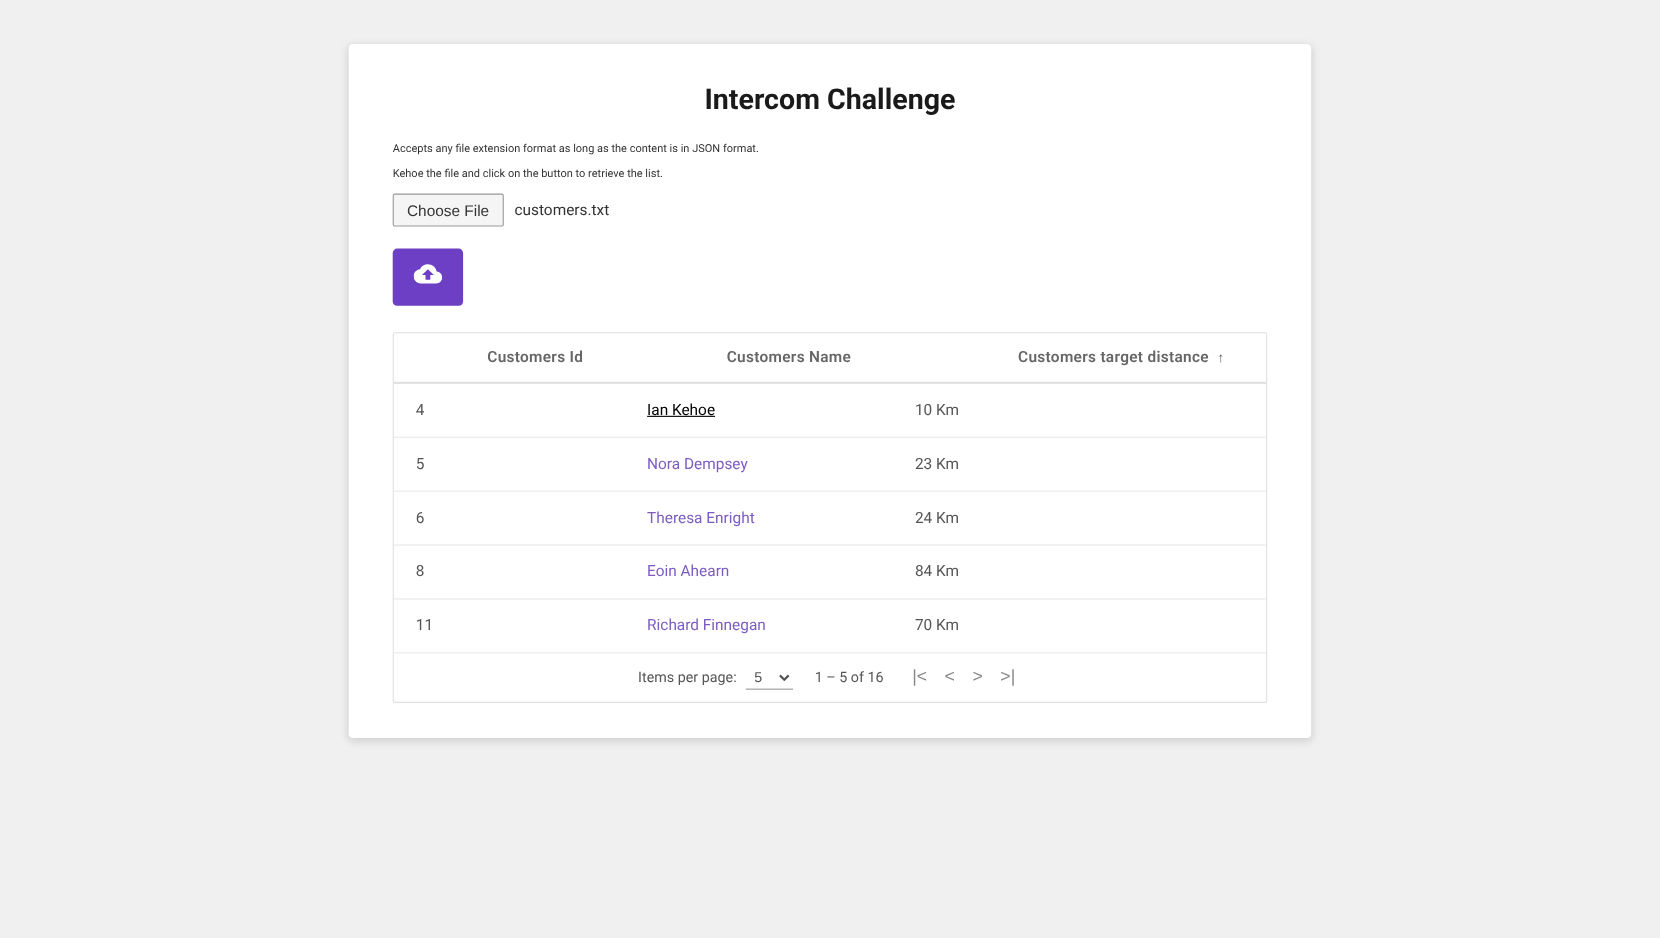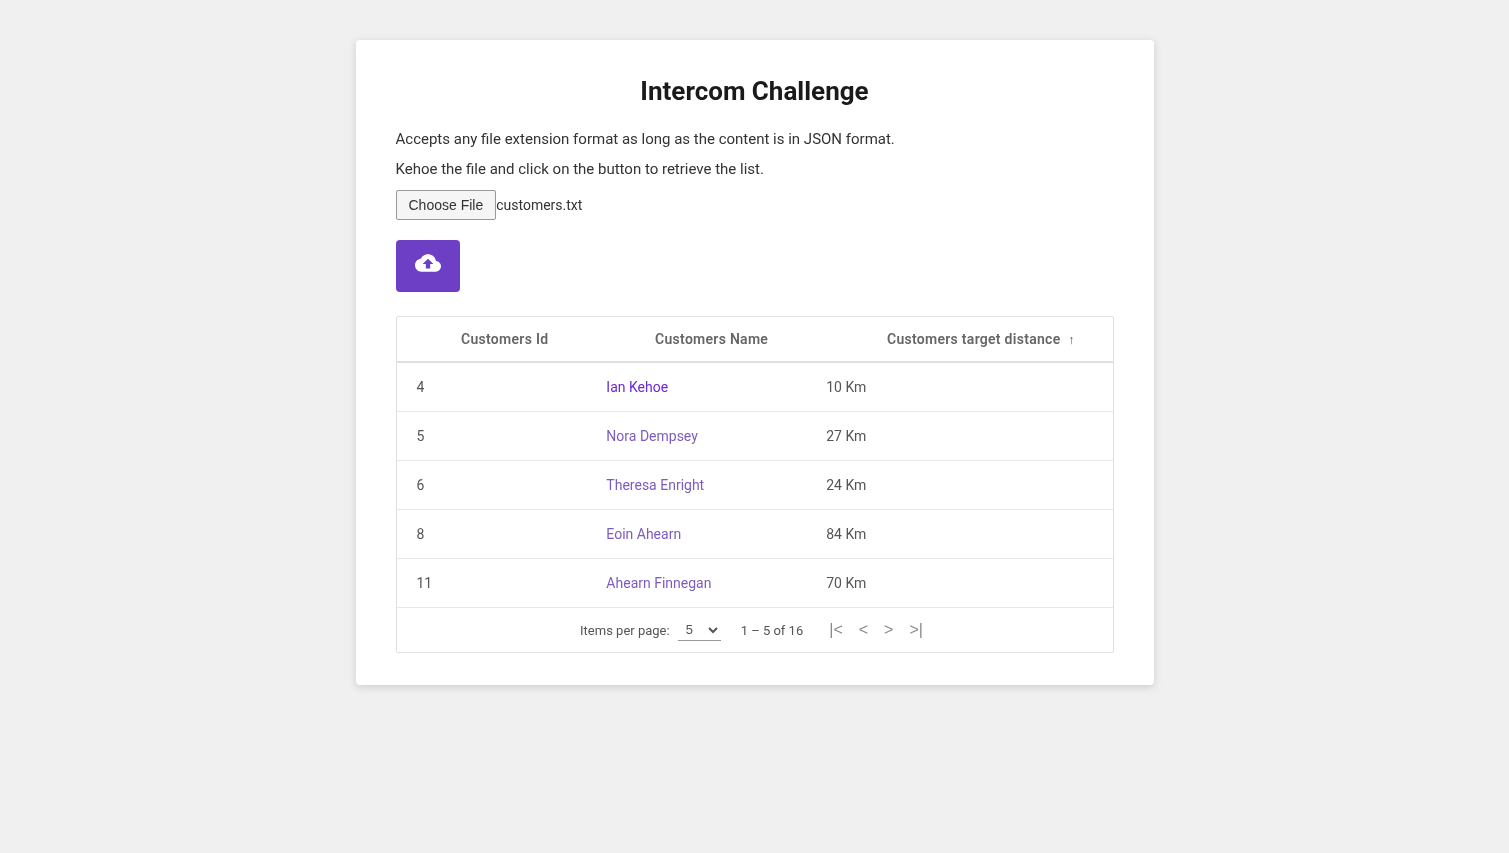--- a/index.html
+++ b/index.html
@@ -15,43 +15,44 @@
       justify-content: center;
       align-items: flex-start;
       min-height: 100vh;
       padding: 20px;
     }
 
     .card {
       background: #ffffff;
       border-radius: 4px;
       box-shadow: 0 2px 8px rgba(0,0,0,0.15);
-      width: 798px;
+      width: 875px;
       padding: 36px 40px 32px 40px;
       margin-top: 20px;
     }
 
     .page-title {
       font-size: 26px;
       font-weight: 700;
       text-align: center;
       color: #1a1a1a;
       margin-bottom: 24px;
     }
 
     .description-text {
-      font-size: 15px;
+      font-size: 10px;
       color: #333;
       margin-bottom: 12px;
     }
 
     .file-input-row {
       display: flex;
       align-items: center;
       margin-bottom: 20px;
+      gap: 10px;
     }
 
     .choose-file-btn {
       border: 1px solid #999;
       background: #f5f5f5;
       padding: 6px 12px;
       font-size: 14px;
       cursor: pointer;
       border-radius: 2px;
       color: #333;
@@ -220,41 +221,41 @@
           </th>
           <th style="cursor:pointer;">
             <span>Customers target distance</span>
             <span class="sort-icon">↑</span>
           </th>
         </tr>
       </thead>
       <tbody id="table-body">
       <tr>
             <td>4</td>
-            <td style="color: #6d28d9;">Ian Kehoe</td>
+            <td style="color: #000000; text-decoration: underline;">Ian Kehoe</td>
             <td>10 Km</td>
           </tr>
           <tr>
             <td>5</td>
             <td style="color: rgb(124, 92, 191);">Nora Dempsey</td>
-            <td>27 Km</td>
+            <td>23 Km</td>
           </tr>
           <tr>
             <td>6</td>
             <td style="color: rgb(124, 92, 191);">Theresa Enright</td>
             <td>24 Km</td>
           </tr>
           <tr>
             <td>8</td>
             <td style="color: rgb(124, 92, 191);">Eoin Ahearn</td>
             <td>84 Km</td>
           </tr>
           <tr>
             <td>11</td>
-            <td style="color: rgb(124, 92, 191);">Ahearn Finnegan</td>
+            <td style="color: rgb(124, 92, 191);">Richard Finnegan</td>
             <td>70 Km</td>
           </tr>
         </tbody>
     </table>
 
     <div class="pagination-row">
       <div class="items-per-page">
         <span>Items per page:</span>
         <select>
           <option value="5">5</option>

